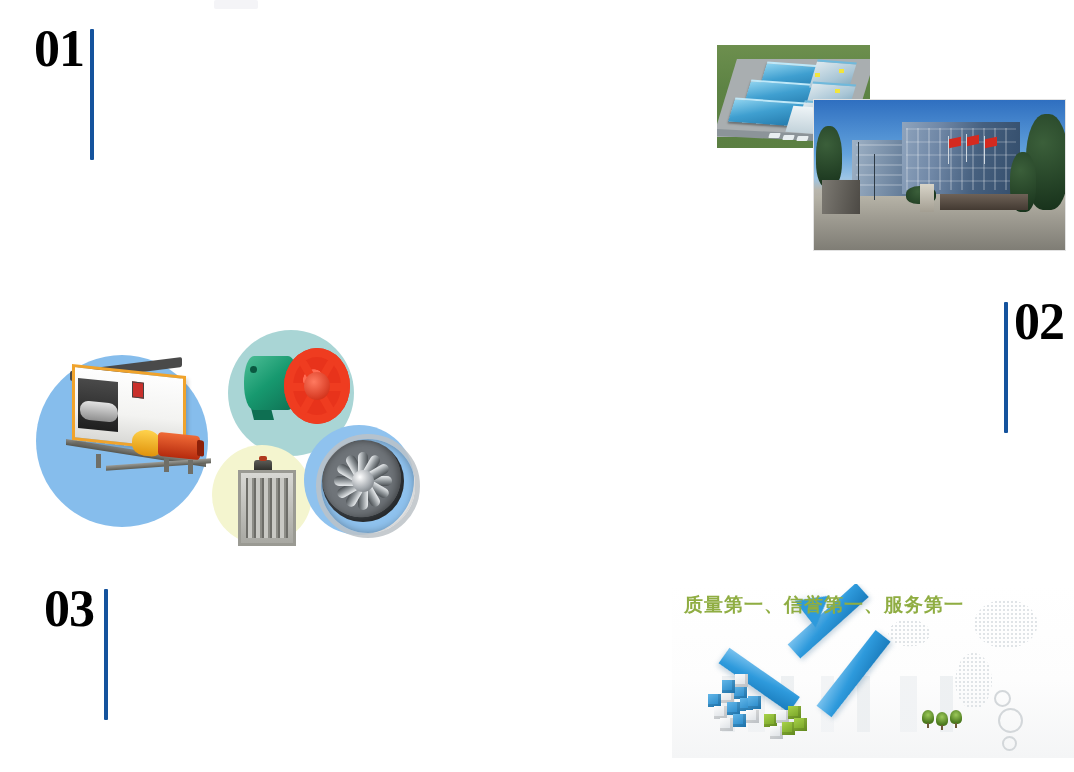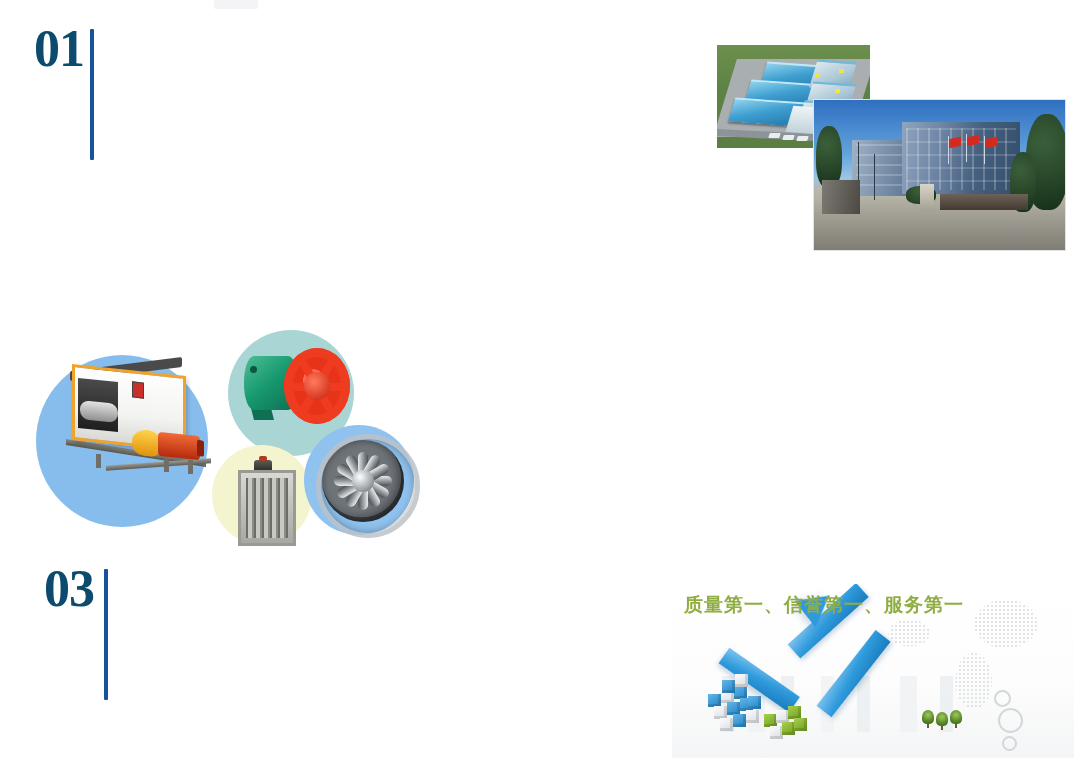--- a/index.html
+++ b/index.html
@@ -13,32 +13,32 @@
   }
   .page { position: absolute; inset: 0; background: #ffffff; }
 
   
   .marker { position: absolute; display: flex; align-items: flex-start; }
   .marker-num {
     font-family: "Liberation Serif", serif;
     font-weight: 700;
     font-size: 52px;
     line-height: 0.95;
-    color: #0c4a6e;
+    color: #000000;
     letter-spacing: -1px;
   }
   .marker-rule {
     width: 4px; border-radius: 1px;
     background: #15539d;
   }
   #marker-01 { left: 34px; top: 24px; }
   #marker-01 .marker-rule { height: 131px; margin-left: 6px; margin-top: 5px; }
   #marker-02 { left: 1004px; top: 297px; }
   #marker-02 .marker-rule { height: 131px; margin-right: 6px; margin-top: 5px; }
-  #marker-03 { left: 44px; top: 564px; text-align: center; }
+  #marker-03 { left: 44px; top: 584px; text-align: center; }
   #marker-03 .marker-rule { height: 131px; margin-left: 10px; margin-top: 5px; }
 
   
   #top-artifact {
     position: absolute; left: 214px; top: 0px;
     width: 44px; height: 9px;
     background: #f4f4f7; border-radius: 2px;
   }
 
   
@@ -411,20 +411,24 @@
     <div class="tree" style="left:212px; top:14px; width:42px; height:96px;"></div>
     <div class="tree" style="left:196px; top:52px; width:26px; height:60px;"></div>
     <div class="tree" style="left:2px;   top:26px; width:26px; height:62px;"></div>
     <div class="tree" style="left:92px; top:86px; width:30px; height:18px;"></div>
 
     <div class="wall"></div>
     <div class="pillar"></div>
     <div class="gatehouse"></div>
   </div>
 
+  <div class="marker" id="marker-02">
+    <span class="marker-rule"></span>
+    <span class="marker-num">02</span>
+  </div>
 
   <div id="product-cluster">
 
     <div class="circle" id="circ-cabinet"></div>
     <div class="circle" id="circ-axial"></div>
     <div class="circle" id="circ-damper"></div>
     <div class="circle" id="circ-silver"></div>
 
     <div class="dmp-cap"></div>
     <div class="dmp-frame"></div>

